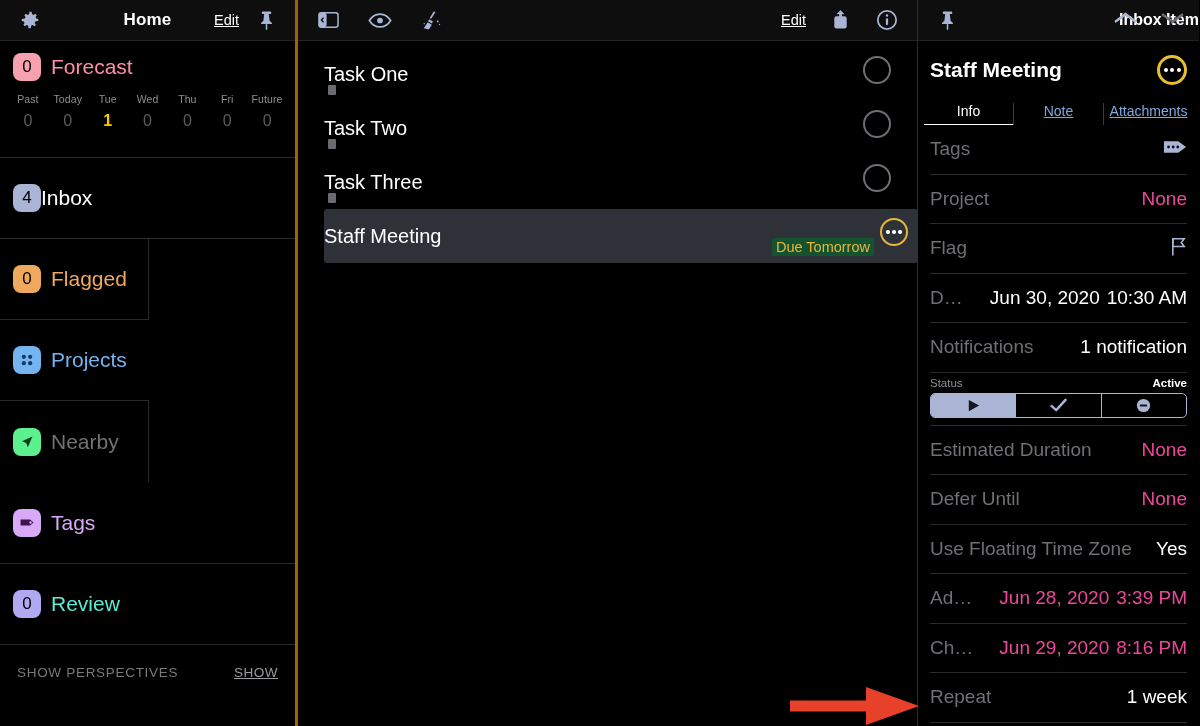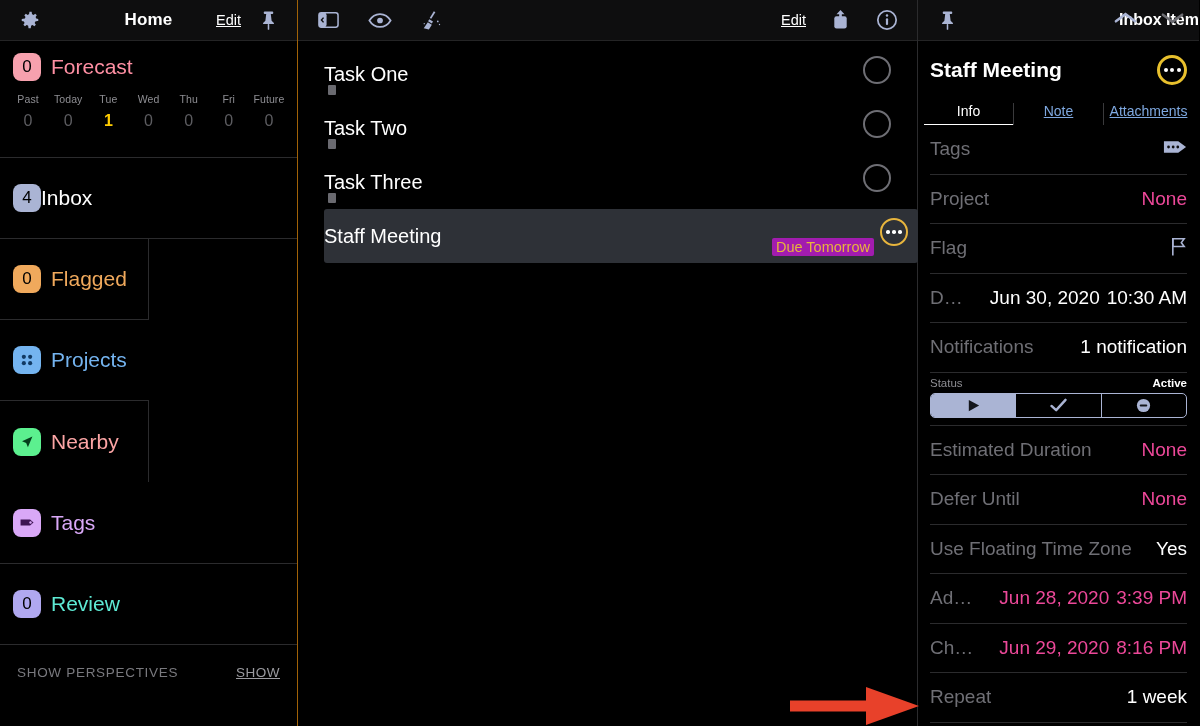--- a/index.html
+++ b/index.html
@@ -6,21 +6,21 @@
   html,body {
     width:1200px; height:726px;
     background:#000; overflow:hidden;
     font-family:"Liberation Sans", sans-serif;
     -webkit-font-smoothing:antialiased;
   }
   .app { position:relative; width:1200px; height:726px; display:flex; background:#000; }
 
   
   .sidebar { width:298px; height:726px; background:#000; position:relative;
-             border-right:1px solid #a16207; flex:0 0 298px; }
+             border-right:3px solid #a16207; flex:0 0 298px; }
   .sb-toolbar { height:41px; background:#0e0e0f; display:flex; align-items:center;
                 position:relative; border-bottom:1px solid #242425; }
   .sb-gear { position:absolute; left:17px; top:50%; transform:translateY(-50%);
              width:26px; height:26px; display:flex; align-items:center; justify-content:center; }
   .sb-title { position:absolute; left:0; right:0; text-align:center; color:#fff;
               font-size:17px; font-weight:bold; letter-spacing:.2px; }
   .sb-edit { position:absolute; right:56px; top:50%; transform:translateY(-50%);
              color:#fff; font-size:14.5px; text-decoration:underline; }
   .sb-pin { position:absolute; right:17px; top:50%; transform:translateY(-50%);
             width:24px; height:24px; display:flex; align-items:center; justify-content:center; }
@@ -45,21 +45,21 @@
                  align-items:center; padding-left:13px; }
   .inbox-label { font-size:21px; color:#ffffff; }
 
   .grid2 { display:flex; flex-wrap:wrap; border-bottom:1px solid #2b2b2d; }
   .cell { width:149px; height:81px; display:flex; align-items:center; padding-left:13px; }
   .cell.br { border-right:1px solid #2b2b2d; }
   .cell.bb { border-bottom:1px solid #2b2b2d; }
   .cell-label { margin-left:10px; font-size:21px; }
   .lbl-flagged  { color:#f0a95c; }
   .lbl-projects { color:#74b4f0; }
-  .lbl-nearby   { color:#fca5a5; }
+  .lbl-nearby   { color:#737373; }
   .lbl-tags     { color:#d9a8f7; }
 
   .icon-sq { width:28px; height:28px; border-radius:8px; display:flex;
              align-items:center; justify-content:center; }
   .icon-sq.projects { background:#74b4f0; }
   .icon-sq.nearby   { background:#5cf08f; }
   .icon-sq.tags     { background:#d9a8f7; }
 
   .review-block { height:81px; border-bottom:1px solid #2b2b2d; display:flex;
                   align-items:center; padding-left:13px; }
@@ -86,21 +86,21 @@
                        margin:0 0 0 26px; padding-left:0; width:594px; height:54px; }
   .task-title { position:absolute; left:0; top:16px; font-size:20px; color:#fff; }
   .task-row.selected .task-title { left:0; }
   .note-ico { position:absolute; left:4px; top:38px; width:8px; height:10px;
               background:#6a6a70; border-radius:1px; }
   .circle { position:absolute; right:0; top:9px; width:28px; height:28px;
             border-radius:50%; border:2.5px solid #6e6e74; }
   .task-row.selected .circle { right:10px; border-color:#e8b53d; display:flex;
                                align-items:center; justify-content:center; gap:2.5px; }
   .cdot { width:3.5px; height:3.5px; border-radius:50%; background:#fff; }
-  .due-badge { position:absolute; right:44px; top:29px; background:#a21caf;
+  .due-badge { position:absolute; right:44px; top:29px; background:#14532d;
                color:#e8b53d; font-size:14.5px; padding:1px 4px; border-radius:2px; }
 
   
   .inspector { width:281px; flex:0 0 281px; height:726px; background:#000; position:relative; }
   .insp-toolbar { height:41px; background:#0e0e0f; display:flex; align-items:center;
                   position:relative; border-bottom:1px solid #242425; }
   .insp-pin { position:absolute; left:17px; top:50%; transform:translateY(-50%);
               width:24px; height:24px; display:flex; align-items:center; justify-content:center; }
   .insp-title { position:absolute; left:0; right:0; text-align:right; color:#fff;
                 font-size:16px; font-weight:bold; }

